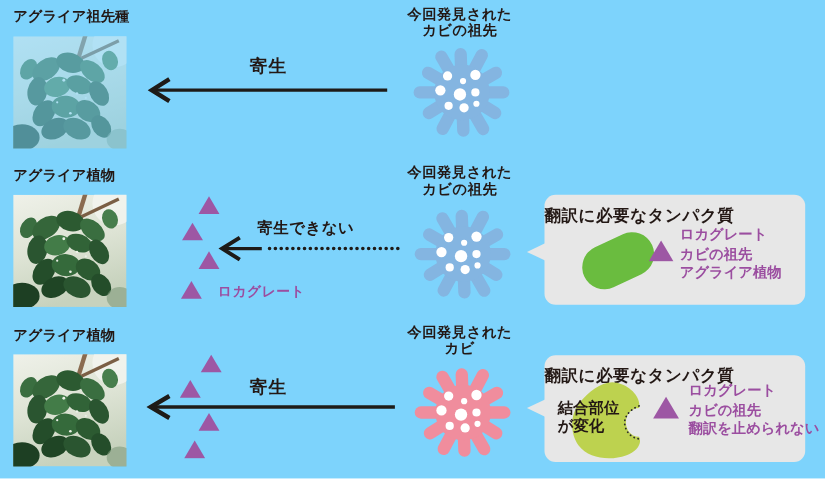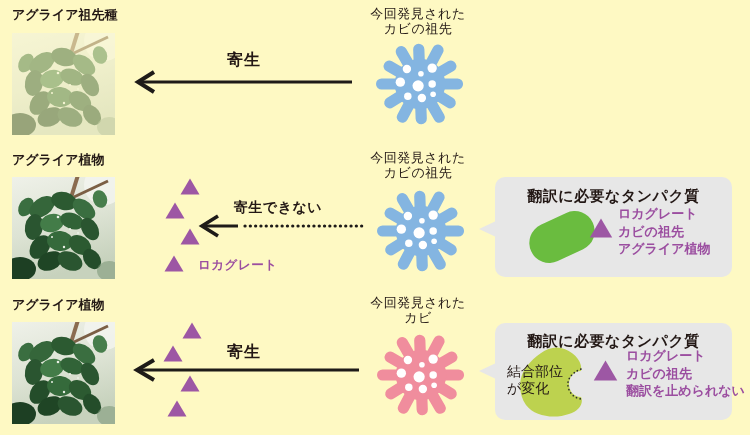--- a/index.html
+++ b/index.html
@@ -1,36 +1,36 @@
 <!DOCTYPE html>
 <html><head>
 <meta charset="utf-8">
 <style>
   html,body{margin:0;padding:0;background:#fff;}
   .stage{
-    position:relative;width:750px;height:435px;background:#fef9c3;
+    position:relative;width:750px;height:435px;background:#7dd3fc;
     font-family:"DejaVu Sans","Liberation Sans",sans-serif;
     color:#231815;overflow:hidden;
   }
   .abs{position:absolute;}
   .plant-label{font-size:13px;font-weight:700;letter-spacing:0px;white-space:nowrap;}
-  .fungus-label{font-size:13px;font-weight:400;text-align:center;line-height:15px;letter-spacing:0.5px;}
+  .fungus-label{font-size:13px;font-weight:700;text-align:center;line-height:15px;letter-spacing:0.5px;}
   .arrow-label{font-size:16px;font-weight:700;text-align:center;letter-spacing:1px;}
   .arrow-label.small{font-size:14px;letter-spacing:0.5px;}
   .rocaglate-label{font-size:12.5px;font-weight:700;color:#9b4ea0;letter-spacing:0.5px;white-space:nowrap;}
   .faded{opacity:0.45;}
   .bubble{background:#e7e7e7;border-radius:10px;}
   .bubble-tail{
     position:absolute;left:-16px;width:0;height:0;
     border-top:8px solid transparent;border-bottom:8px solid transparent;
     border-right:17px solid #e7e7e7;
   }
-  .bubble-title{font-size:15px;font-weight:700;text-align:center;letter-spacing:0.5px;padding-top:10px;}
+  .bubble-title{font-size:15px;font-weight:700;letter-spacing:0.5px;padding-top:10px;}
   .purple-note{font-size:13px;font-weight:700;color:#9b4ea0;line-height:17.5px;white-space:nowrap;}
-  .blob-label{font-size:14px;font-weight:400;line-height:17px;color:#231815;white-space:nowrap;}
+  .blob-label{font-size:14px;font-weight:700;line-height:17px;color:#231815;white-space:nowrap;}
 </style>
 </head>
 <body>
 
 <div class="stage">
 
   <svg width="0" height="0" style="position:absolute" aria-hidden="true">
     <defs>
       <linearGradient id="plantBg" x1="0" y1="0" x2="0.3" y2="1">
         <stop offset="0" stop-color="#eff1e9"></stop>

